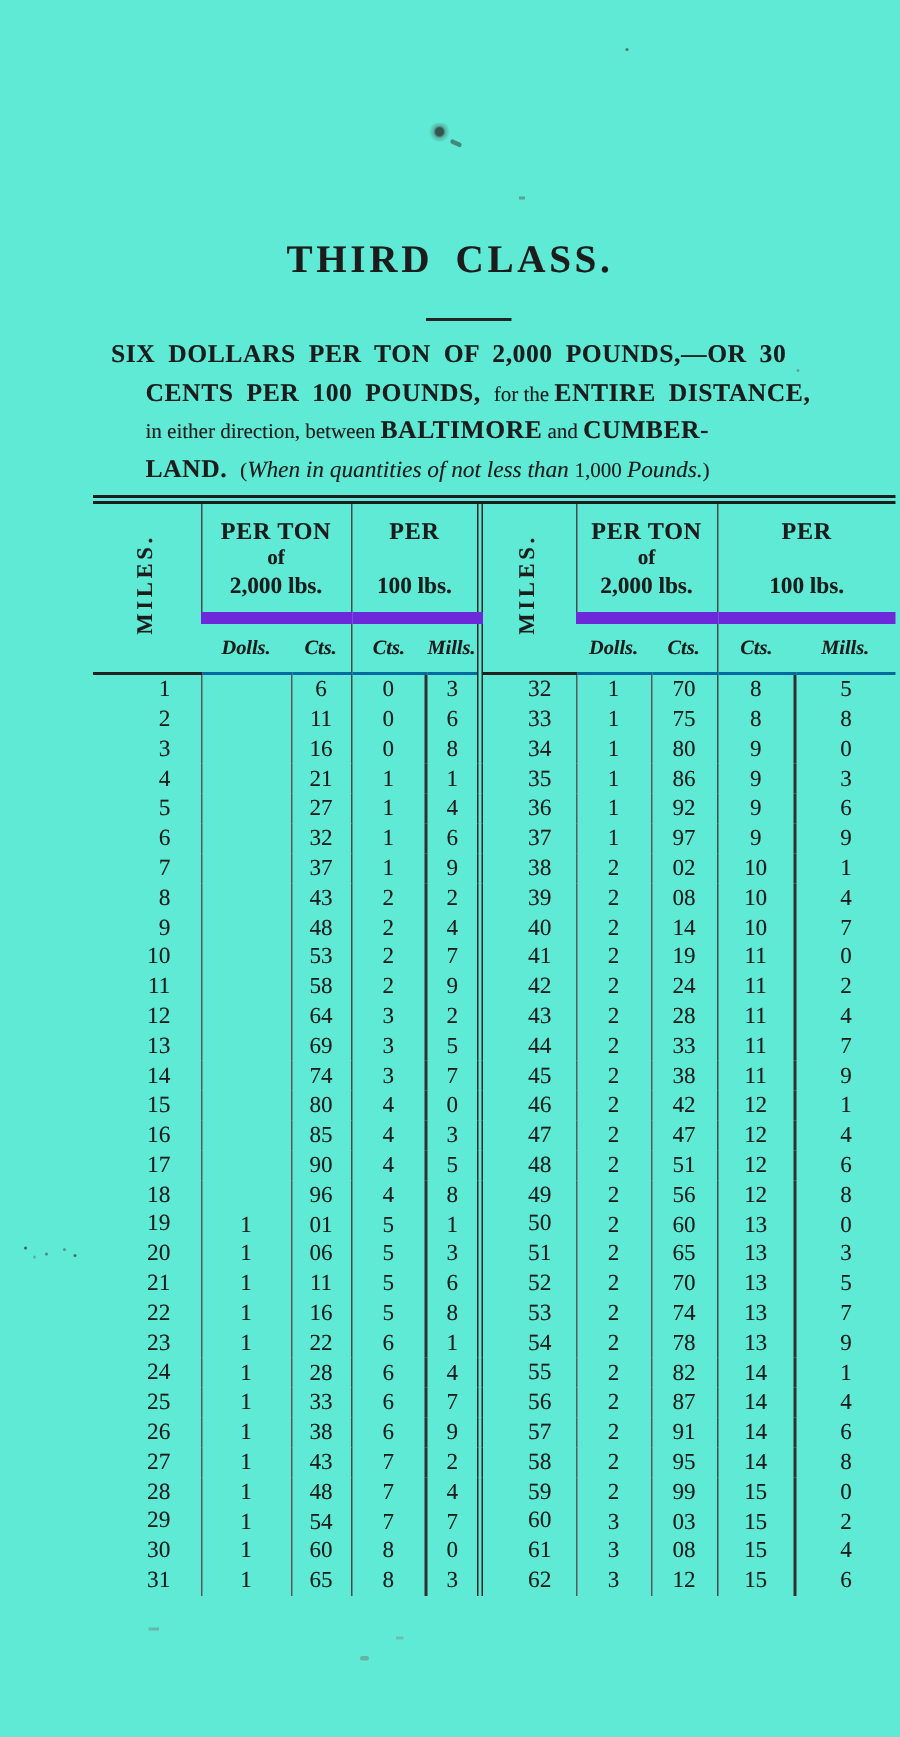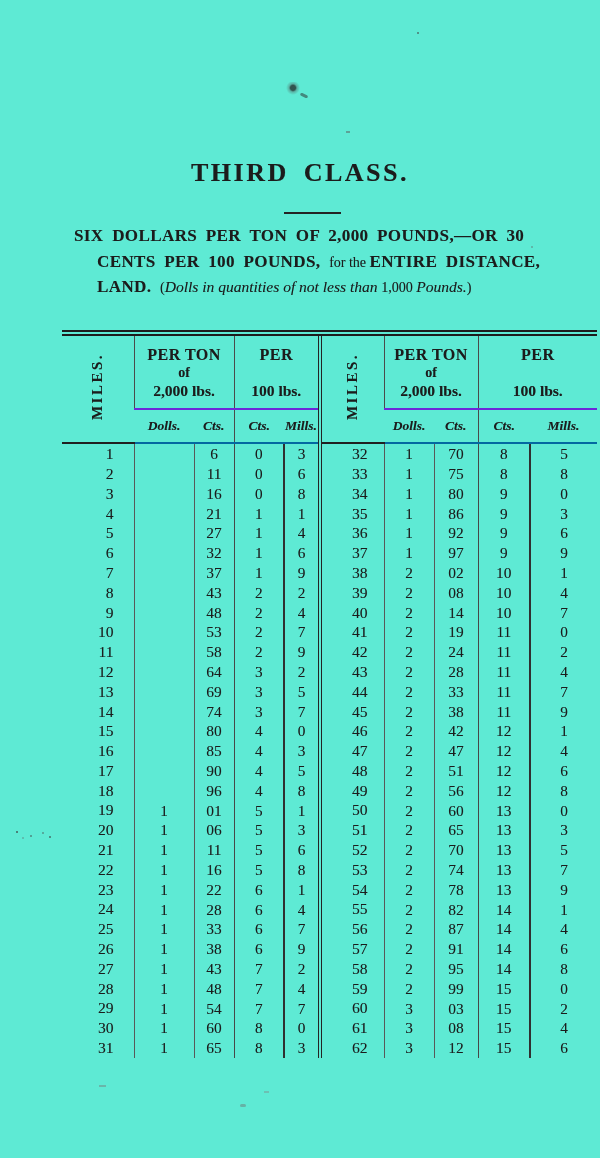--- a/index.html
+++ b/index.html
@@ -33,21 +33,21 @@
   }
   col.cw-m1{width:72px}col.cw-d1{width:60px}col.cw-c1{width:40px}col.cw-h1{width:50px}col.cw-x1{width:36px}
   col.cw-m2{width:64px}col.cw-d2{width:50px}col.cw-c2{width:44px}col.cw-h2{width:52px}col.cw-x2{width:67px}
 
   thead th{padding:0;font-weight:bold;vertical-align:middle;}
   th.h-miles{border-bottom:2px solid #202020;}
   th.h-miles .vert{
     display:inline-block;writing-mode:vertical-rl;transform:rotate(180deg);
     font-size:15px;font-weight:bold;letter-spacing:2.5px;
   }
-  th.h-grp{border-left:1px solid #4a4a4a;border-bottom:2px solid #6d28d9;height:72px;text-align:center;}
+  th.h-grp{border-left:1px solid #4a4a4a;border-bottom:8px solid #6d28d9;height:72px;text-align:center;}
   th.rgt-div{border-left:4px double #242424;}
   .grp-l1{font-size:16px;letter-spacing:0.5px;line-height:19px;}
   .grp-l2{font-size:14px;line-height:17px;font-weight:bold;}
   .grp-l3{font-size:15.5px;line-height:19px;}
   .grp-gap{height:17px;}
 
   tr.subhead td{
     height:30px;vertical-align:middle;text-align:center;
     font-style:italic;font-weight:bold;font-size:13.5px;
     border-bottom:2px solid #0369a1;
@@ -93,21 +93,22 @@
   <div class="art a7"></div>
   <div class="art a8"></div>
   <div class="art a9"></div>
 
   <h1 class="title">THIRD CLASS.</h1>
   <div class="title-rule"></div>
 
   <div class="intro" id="intro">
       <div class="line"><span class="seg-caps">SIX DOLLARS PER TON OF 2,000 POUNDS,—OR 30</span></div>
       <div class="line indent"><span class="seg-caps">CENTS PER 100 POUNDS, </span><span class="seg-plain">for the </span><span class="seg-caps">ENTIRE DISTANCE,</span></div>
-      <div class="line indent"><span class="seg-caps">LAND.  </span><span class="seg-plain">(</span><span class="seg-italic">Dolls in quantities of not less than </span><span class="seg-plain">1,000 </span><span class="seg-italic">Pounds.</span><span class="seg-plain">)</span></div>
+      <div class="line indent"><span class="seg-plain">in either direction, between </span><span class="seg-caps">BALTIMORE</span><span class="seg-plain"> and </span><span class="seg-caps">CUMBER-</span></div>
+      <div class="line indent"><span class="seg-caps">LAND.  </span><span class="seg-plain">(</span><span class="seg-italic">When in quantities of not less than </span><span class="seg-plain">1,000 </span><span class="seg-italic">Pounds.</span><span class="seg-plain">)</span></div>
     </div>
 
   <table class="rates">
     <colgroup>
       <col class="cw-m1">
         <col class="cw-d1">
         <col class="cw-c1">
         <col class="cw-h1">
         <col class="cw-x1">
       <col class="cw-m2">

